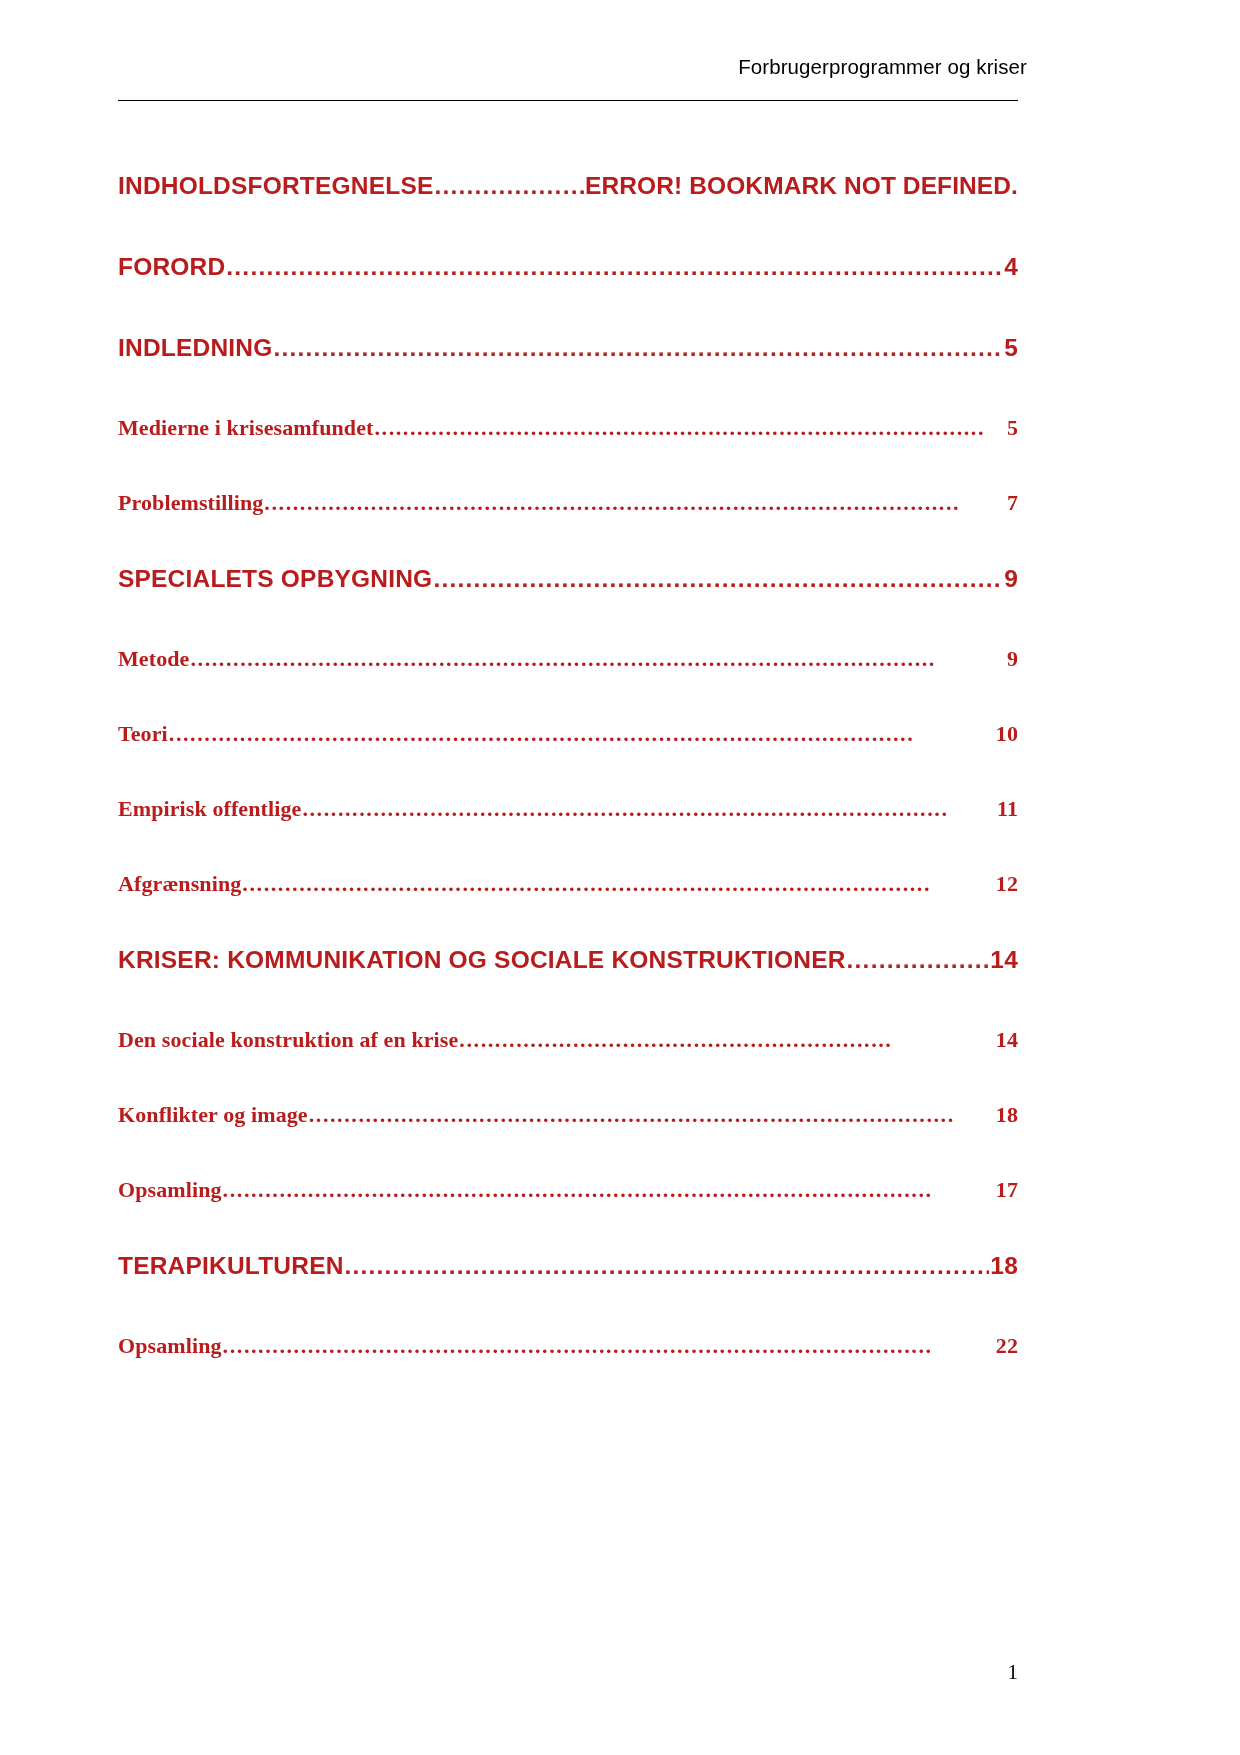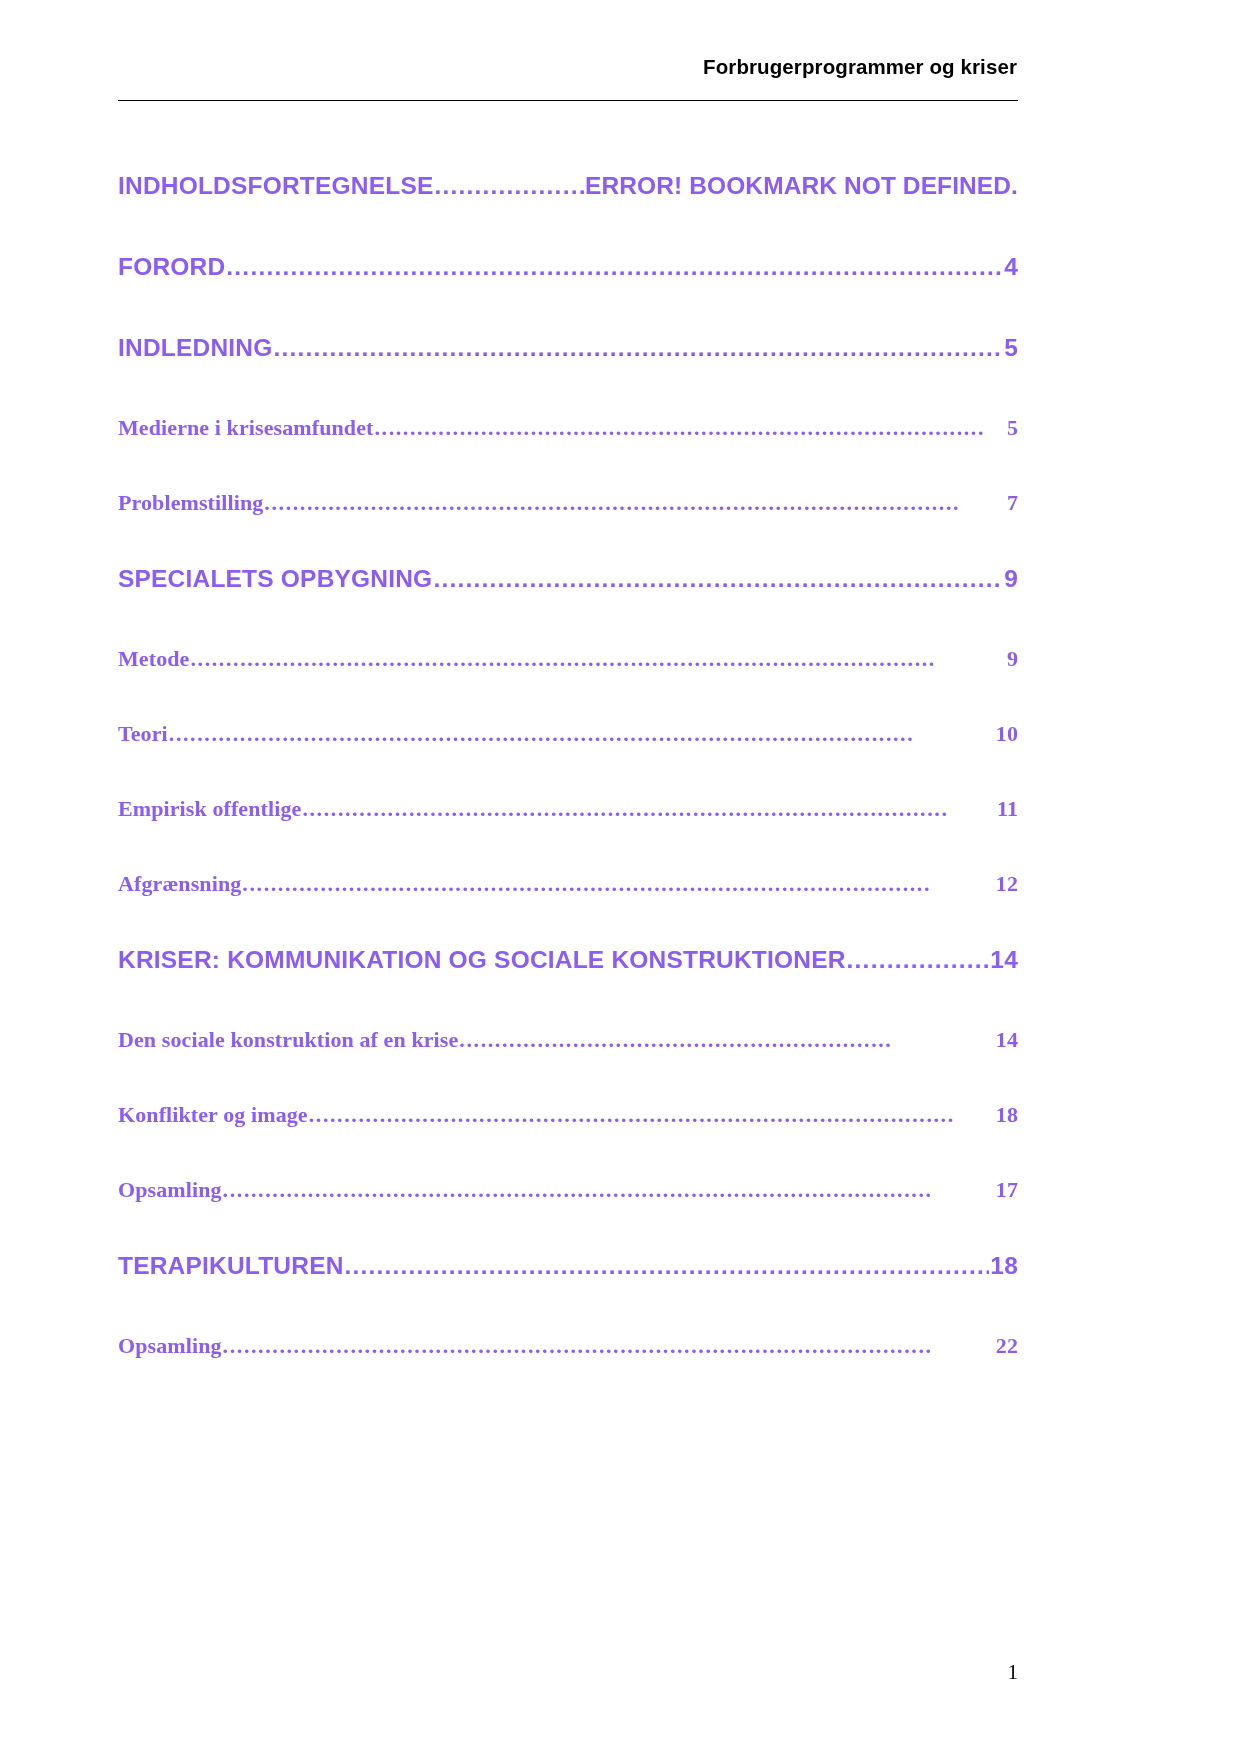--- a/index.html
+++ b/index.html
@@ -12,25 +12,24 @@
     width: 1240px;
     height: 1755px;
     background: #ffffff;
     box-sizing: border-box;
     overflow: hidden;
   }
 
   
   .header {
     position: absolute;
-    left: 118px;
+    left: 128px;
     top: 55px;
     width: 899px;
     text-align: right;
-    font-weight: bold;
   }
   .header-title {
     font-family: "Liberation Sans", sans-serif;
     font-size: 20.5px;
     color: #000000;
     letter-spacing: 0.1px;
     white-space: nowrap;
   }
   .header-rule {
     position: absolute;
@@ -46,21 +45,21 @@
     position: absolute;
     left: 118px;
     top: 172px;
     width: 900px;
   }
 
   .toc-row {
     display: flex;
     align-items: baseline;
     width: 100%;
-    color: #8b5cf6;
+    color: #b91c1c;
     overflow: hidden;
   }
 
   
   .lvl1 {
     font-family: "Liberation Sans", sans-serif;
     font-weight: bold;
     font-size: 24.5px;
     letter-spacing: 0.2px;
     margin-bottom: 53px;

